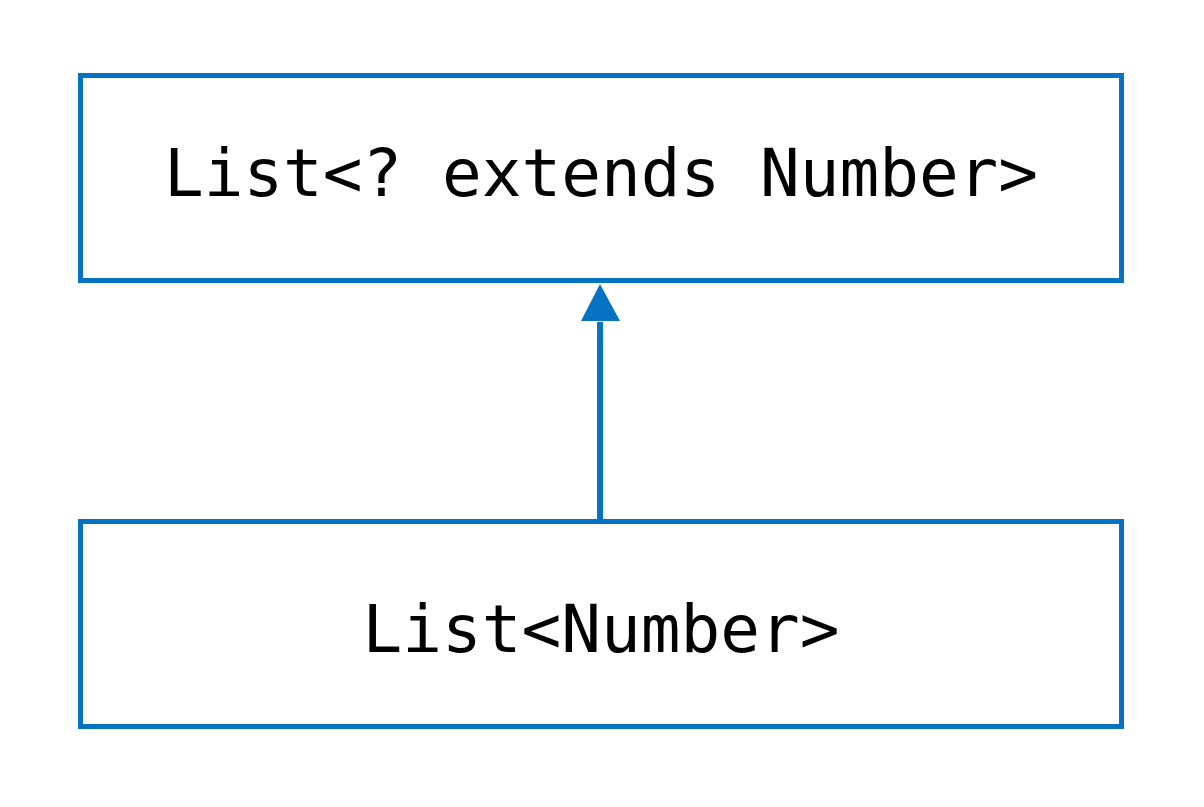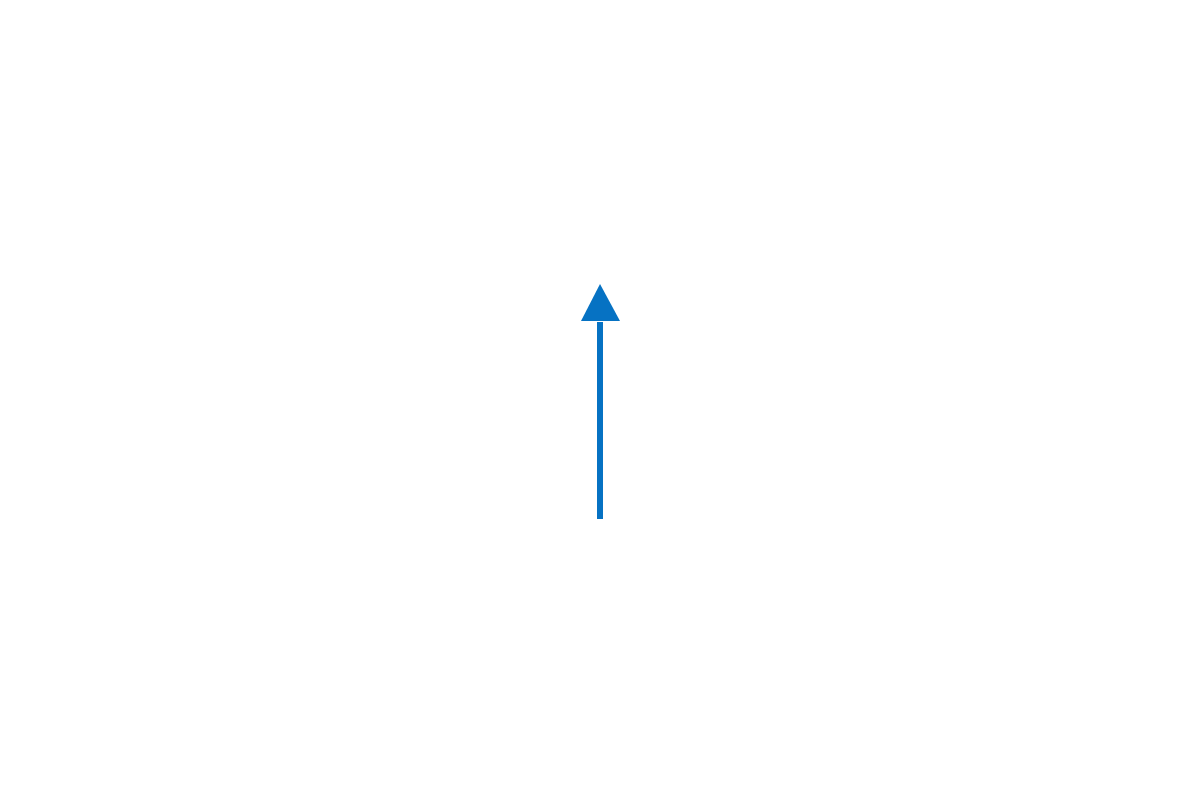--- a/index.html
+++ b/index.html
@@ -87,20 +87,26 @@
   .edge-arrowhead {
     fill: #0672c3;
     stroke: none;
   }
 </style>
 </head>
 <body>
 
 <div id="diagram-canvas">
 
+  <div class="uml-node" id="node-supertype">
+    <span class="uml-node-label">List&lt;? extends Number&gt;</span>
+  </div>
 
+  <div class="uml-node" id="node-subtype">
+    <span class="uml-node-label">List&lt;Number&gt;</span>
+  </div>
 
   <svg id="edge-generalization" viewBox="0 0 1204 807" width="1204" height="807">
     <line class="edge-line" x1="600" y1="519" x2="600" y2="322"></line>
     <polygon class="edge-arrowhead" points="600,284 620,321 581,321"></polygon>
   </svg>
 
 </div>
 
 </body></html>

